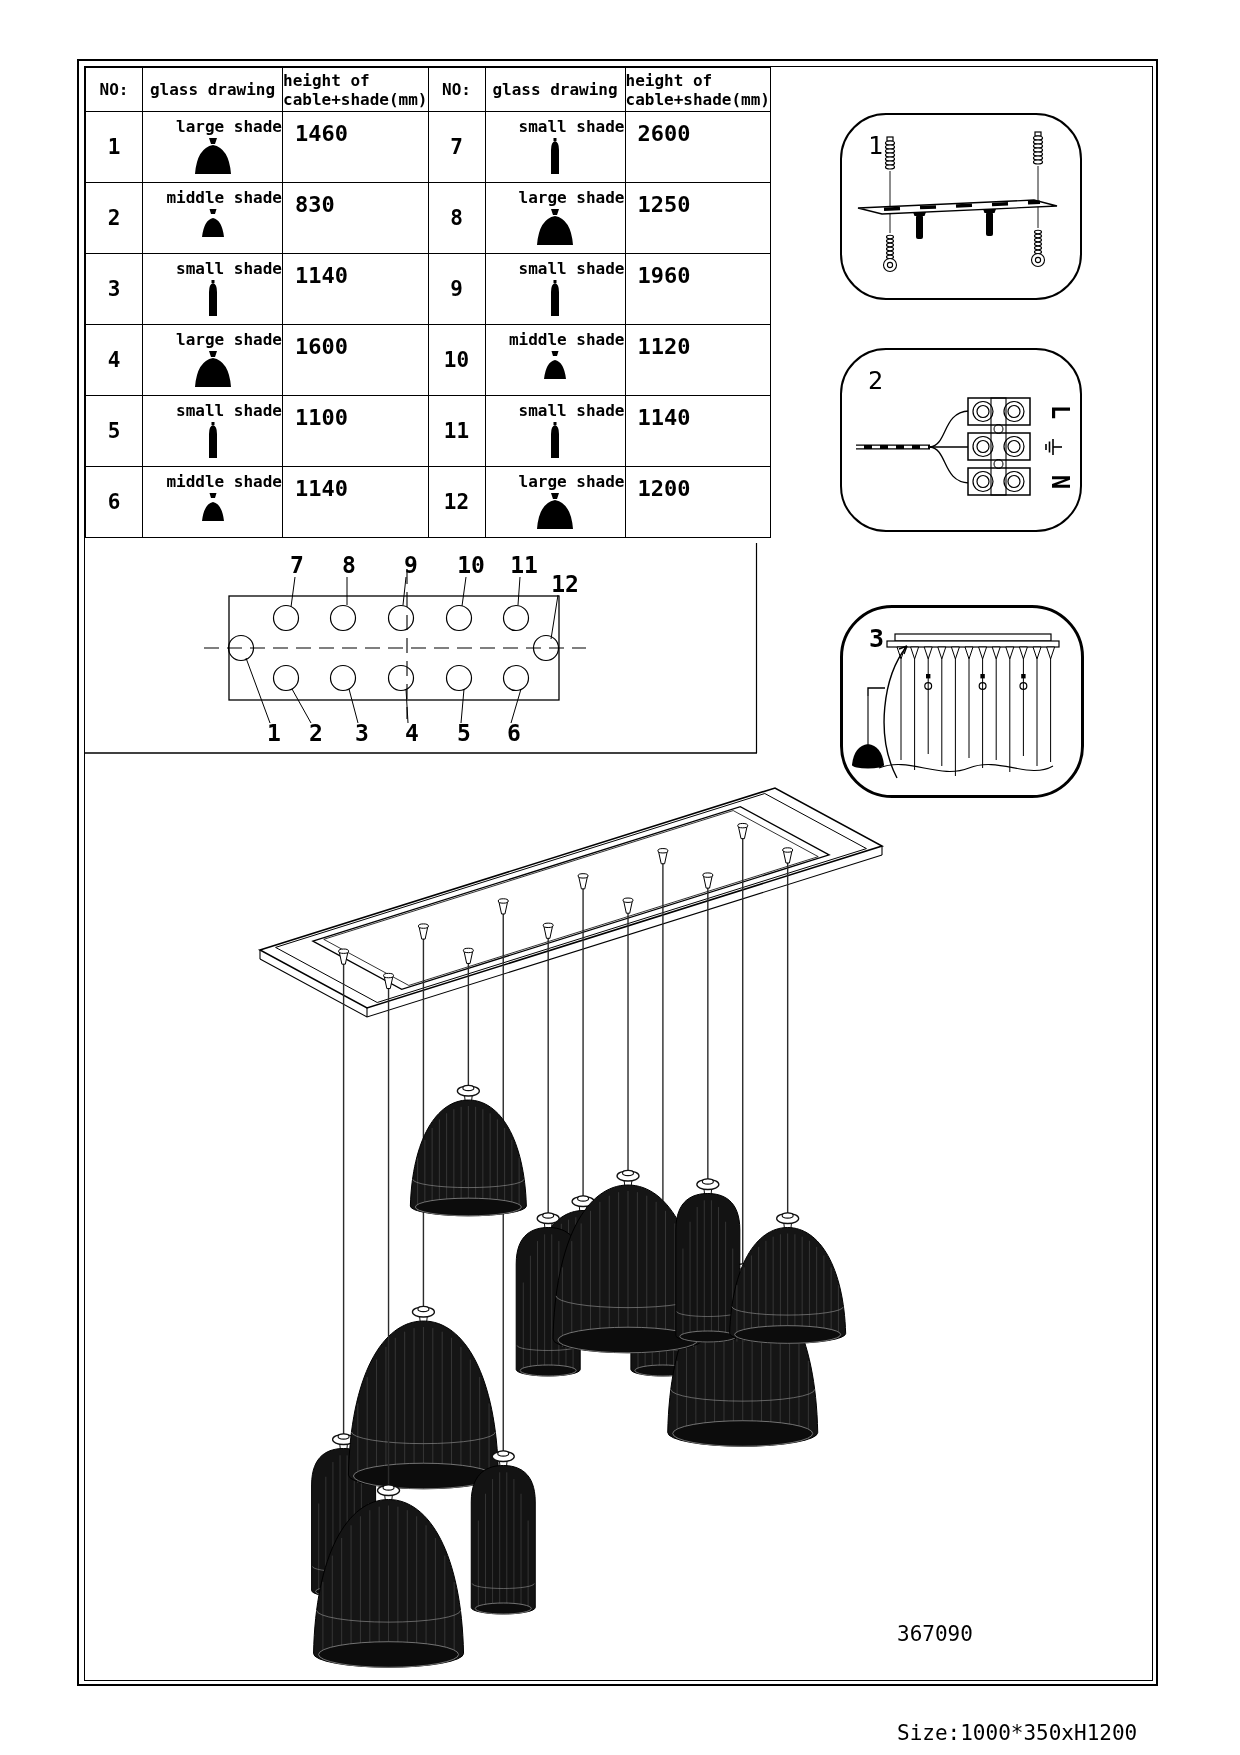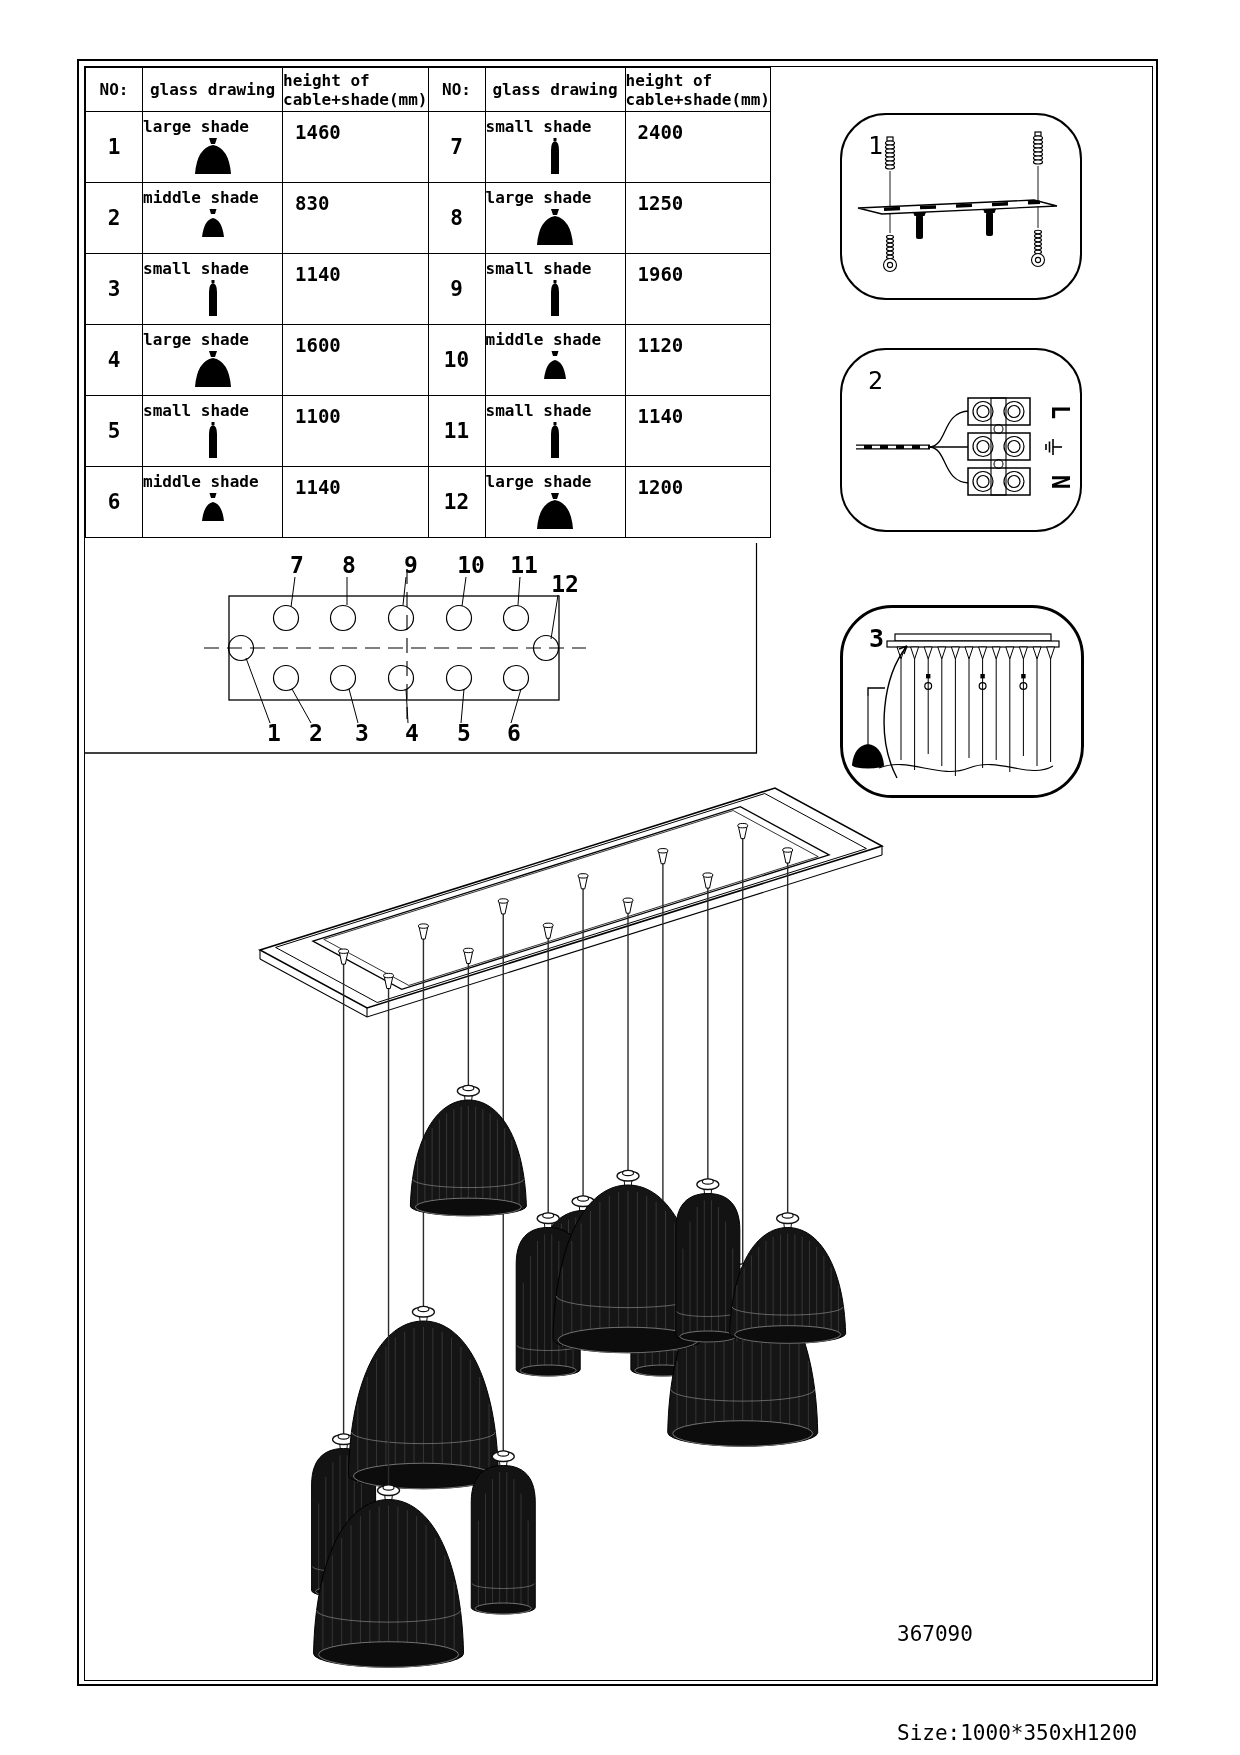--- a/index.html
+++ b/index.html
@@ -17,24 +17,24 @@
   table.spec td,table.spec th{border:1px solid #000;padding:0;vertical-align:top;font-weight:bold;}
   table.spec th{font-size:16px;}
   .c-no{width:56px;}
   .c-draw{width:139px;}
   .c-h{width:137px;}
   tr.hdr{height:44px;}
   tr.hdr th{vertical-align:middle;}
   tr.row{height:71px;}
   .hdr-h{ text-align:left;padding-left:5px;font-size:14.5px;line-height:19px;}
   .no-cell{text-align:center;vertical-align:middle !important;font-size:21px;}
-  .draw-cell{text-align:left;}
+  .draw-cell{text-align:right;}
   .draw-label{font-size:16px;padding-top:5px;}
   .shade-ico{display:block;margin:1px auto 0 auto;}
-  .h-cell{font-size:19px;padding:9px 0 0 12px !important;margin-left:12px;}
+  .h-cell{font-size:22px;padding:9px 0 0 12px !important;margin-left:12px;}
 
   
   .panel{position:absolute;left:840px;width:238px;border:2px solid #000;border-radius:46px;background:#fff;}
   .panel .pnum{position:absolute;left:26px;top:16px;font-size:25px;}
   .panel svg{position:absolute;left:0;top:0;}
   #panel3{border-width:3px;border-radius:52px;}
   #panel3 .pnum{font-weight:bold;}
 
   .code-block{position:absolute;left:897px;top:1552px;font-size:21px;line-height:33px;white-space:pre;}
 
@@ -74,21 +74,21 @@
             </svg>
     </td>
     <td class="h-cell">1460</td>
     <td class="no-cell">7</td>
     <td class="draw-cell">
       <div class="draw-label">small shade</div>
       <svg class="shade-ico" width="16" height="38" viewBox="0 0 16 38">
               <path d="M6.5,1 h3 v3 h-3 Z M4,37 V13 Q4,5 8,4 Q12,5 12,13 V37 Z" fill="#000"></path>
             </svg>
     </td>
-    <td class="h-cell">2400</td>
+    <td class="h-cell">2600</td>
   </tr>
 
   <tr class="row">
     <td class="no-cell">2</td>
     <td class="draw-cell">
       <div class="draw-label">middle shade</div>
       <svg class="shade-ico" width="36" height="30" viewBox="0 0 36 30">
               <path d="M14.5,1 h7 l-1.5,5 h-4 Z M7,29 Q9,12 18,10 Q27,12 29,29 Z" fill="#000"></path>
             </svg>
     </td>

